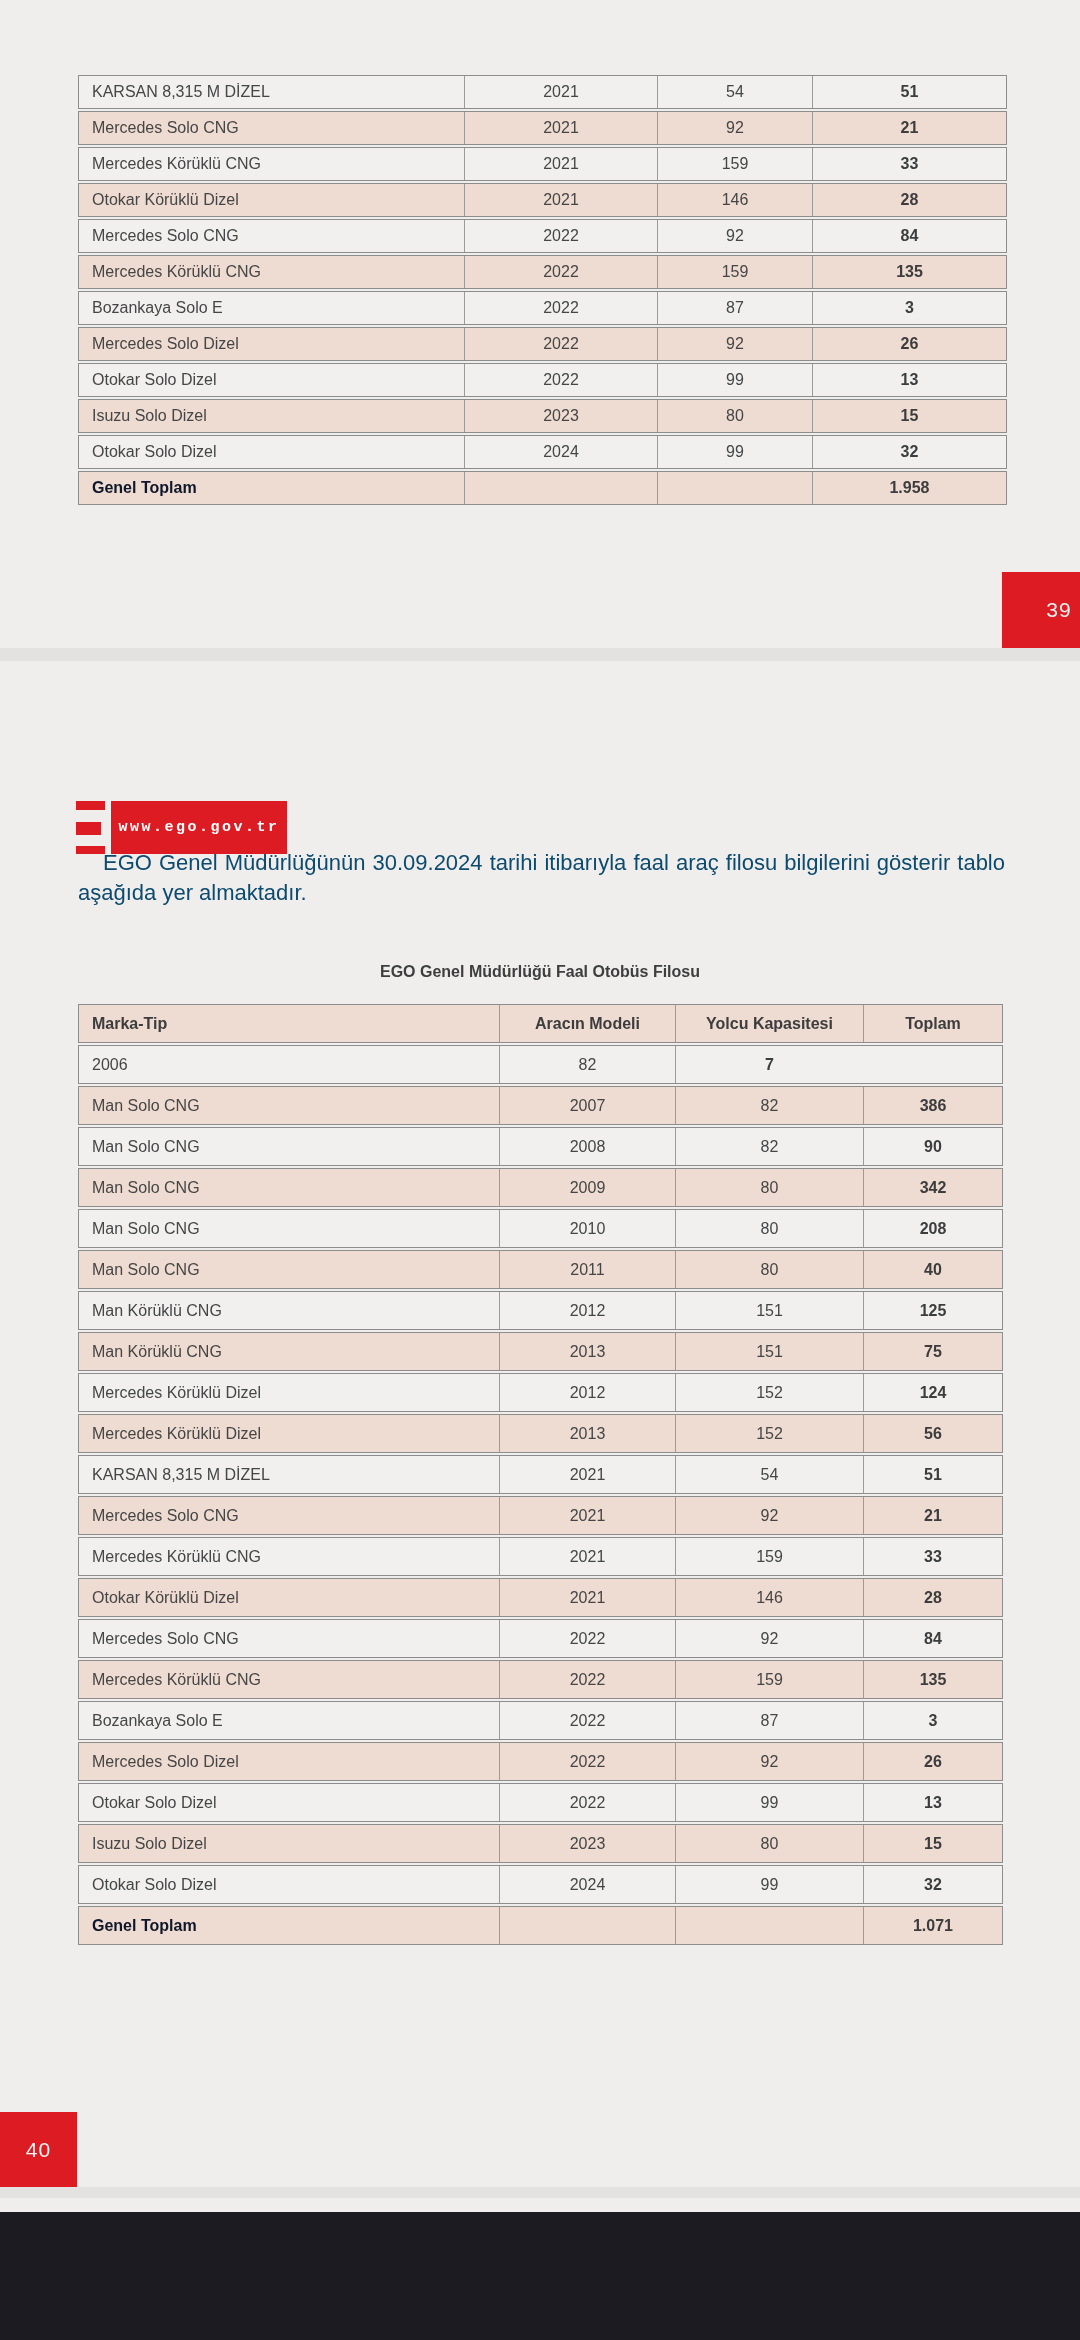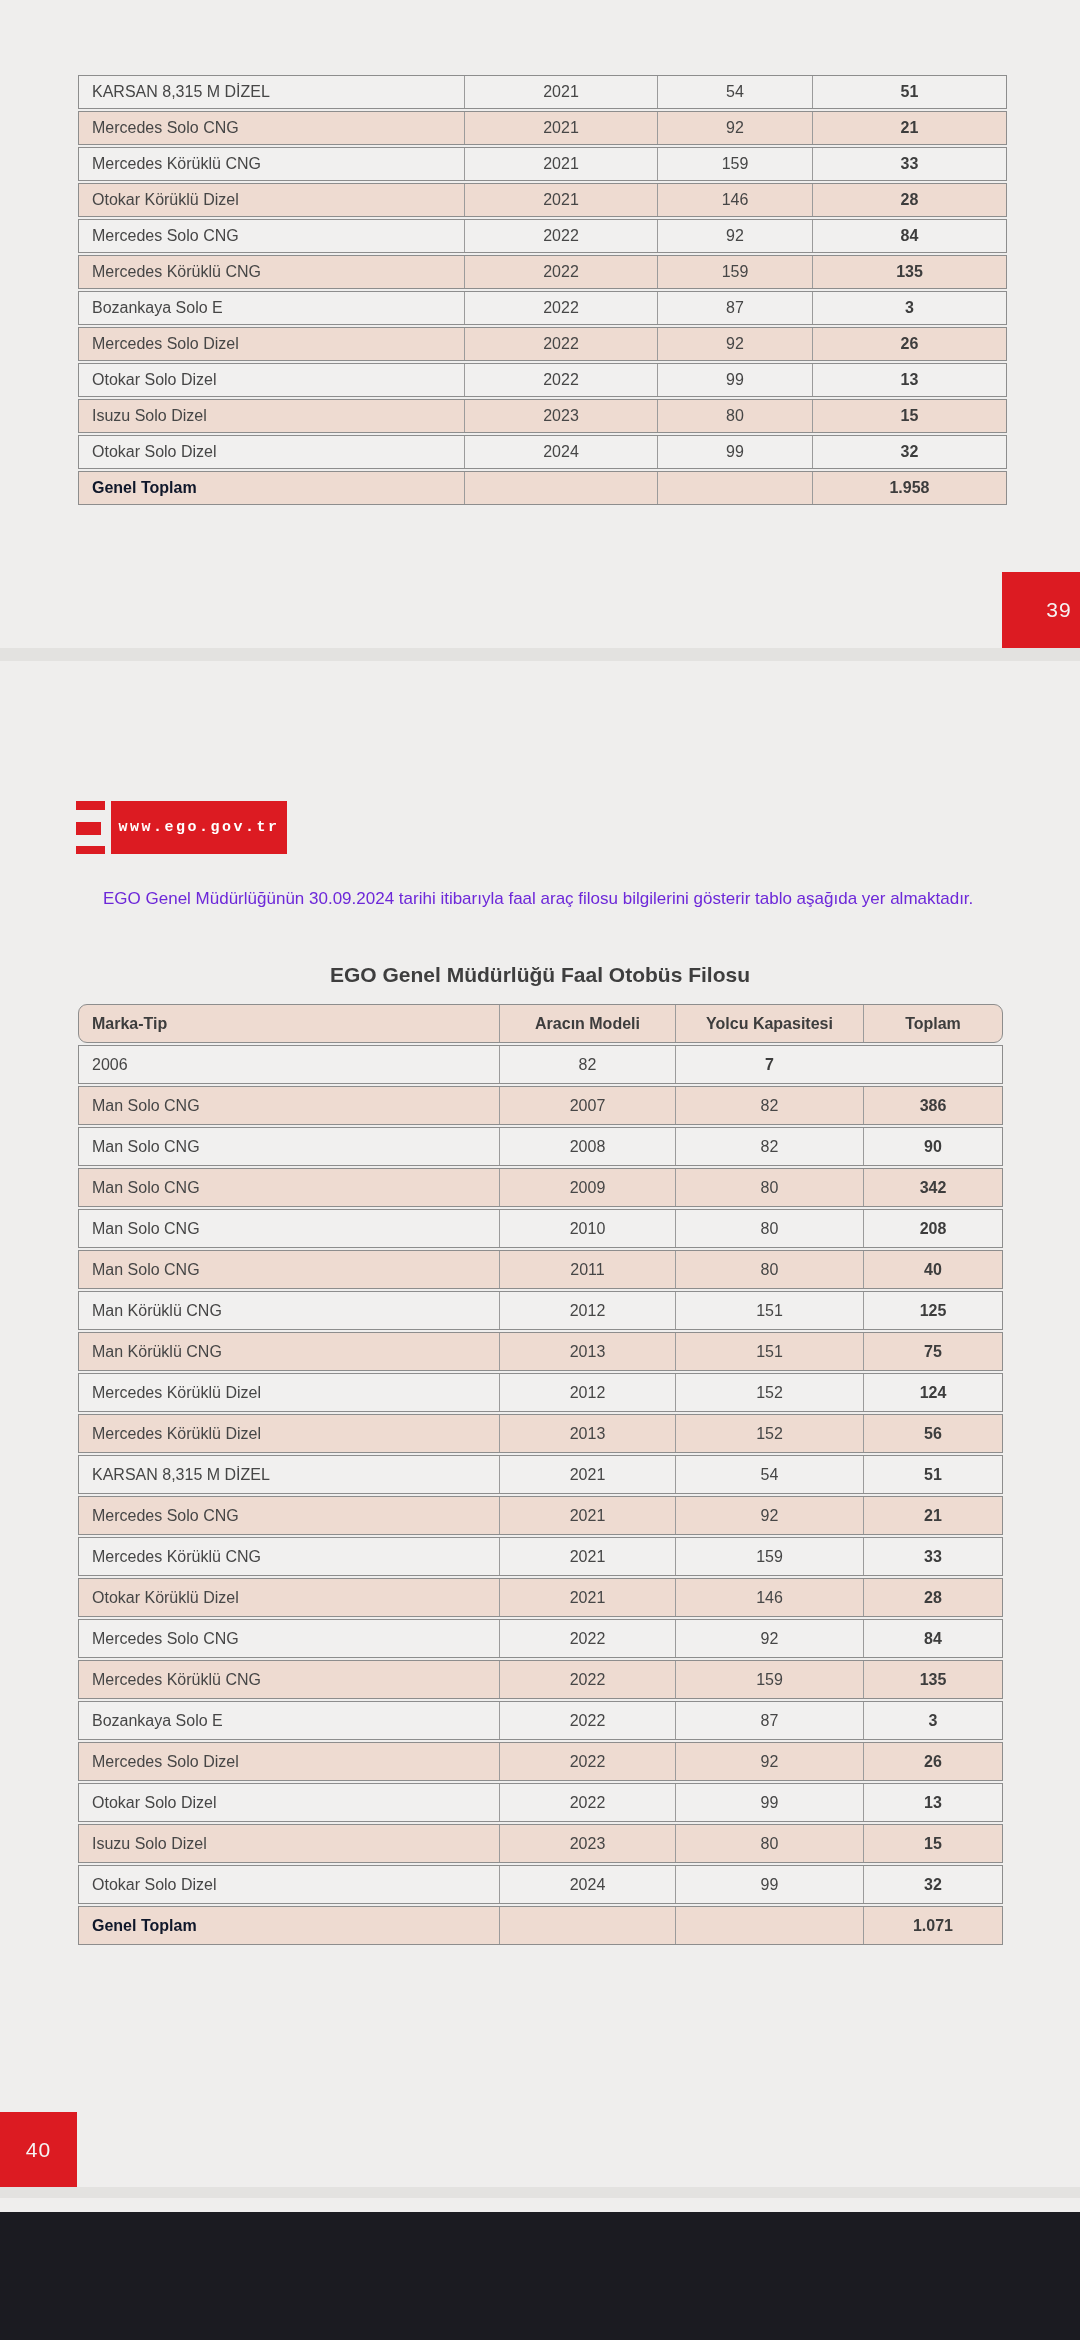--- a/index.html
+++ b/index.html
@@ -35,21 +35,21 @@
   }
   .t1 .trow { grid-template-columns:385px 193px 155px 1fr; height:34px; }
   .t2 .trow { grid-template-columns:420px 176px 188px 1fr; height:39px; }
   .trow > div {
     display:flex; align-items:center; justify-content:center;
     border-left:1px solid #9b9b9b; overflow:hidden; white-space:nowrap;
   }
   .trow > div:first-child { justify-content:flex-start; padding-left:13px; border-left:none; }
   .trow > div:last-child { font-weight:bold; color:#3d3d3d; }
   .t1 .trow:nth-of-type(even), .t2 .trow:nth-of-type(odd) { background:#eedbd1; }
-  .trow.thead { font-weight:bold; color:#3d3d3d;border-radius:9px; }
+  .trow.thead { font-weight:bold; color:#3d3d3d; }
   .trow:last-of-type > div:first-child { font-weight:bold; color:#0f172a; }
 
   
   .logo-bars { position:absolute; left:76px; top:801px; width:29px; height:53px;
     display:flex; flex-direction:column; justify-content:space-between; }
   .logo-bars .b { background:#dc1b22; }
   .logo-bars .b1 { height:9px; width:29px; }
   .logo-bars .b2 { height:13px; width:25px; }
   .logo-bars .b3 { height:8px; width:29px; }
   .url-box {
@@ -59,27 +59,27 @@
   }
   .hdr-box {
     position:absolute; left:288px; top:799px; width:717px; height:57px;
     background:#ececeb; border:1px solid #b7b7b7;
     display:flex; align-items:center; padding-left:22px;
     font-size:17px; font-weight:bold; letter-spacing:0.4px; color:#868686;
   }
 
   
   .intro {
-    position:absolute; left:78px; top:884px; width:927px;
-    font-size:17px; line-height:30px; color:#6d28d9;
+    position:absolute; left:78px; top:848px; width:927px;
+    font-size:22px; line-height:30px; color:#0c4a6e;
     text-align:justify; text-indent:25px;
   }
   .tbl-title {
     position:absolute; left:0; top:963px; width:1080px;
-    text-align:center; font-size:21px; font-weight:bold; color:#3e3e3e;
+    text-align:center; font-size:16px; font-weight:bold; color:#3e3e3e;
   }
 </style>
 </head>
 <body>
 
 <div class="screen">
 
   <div class="dtable t1">
     <div class="trow">
         <div>KARSAN 8,315 M DİZEL</div>

